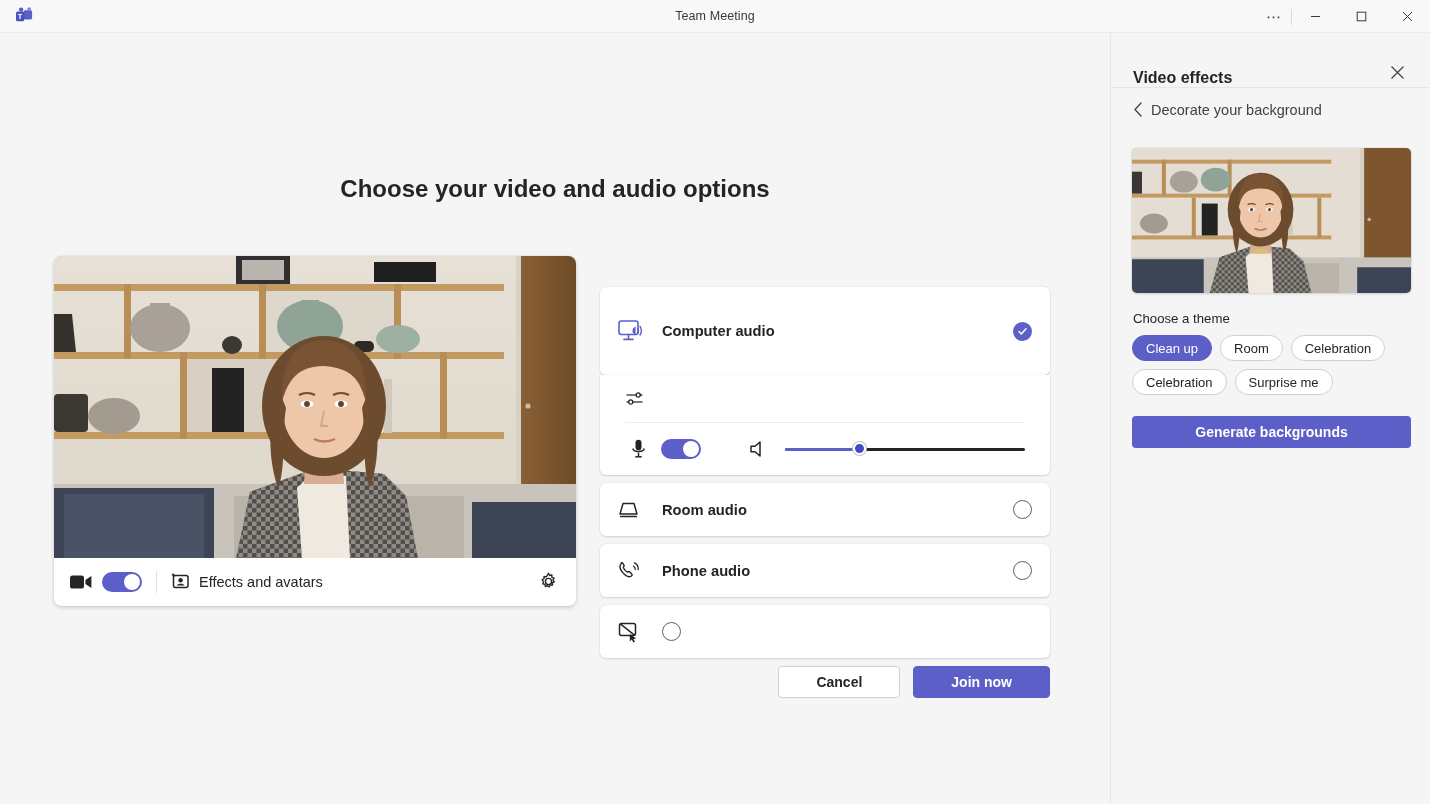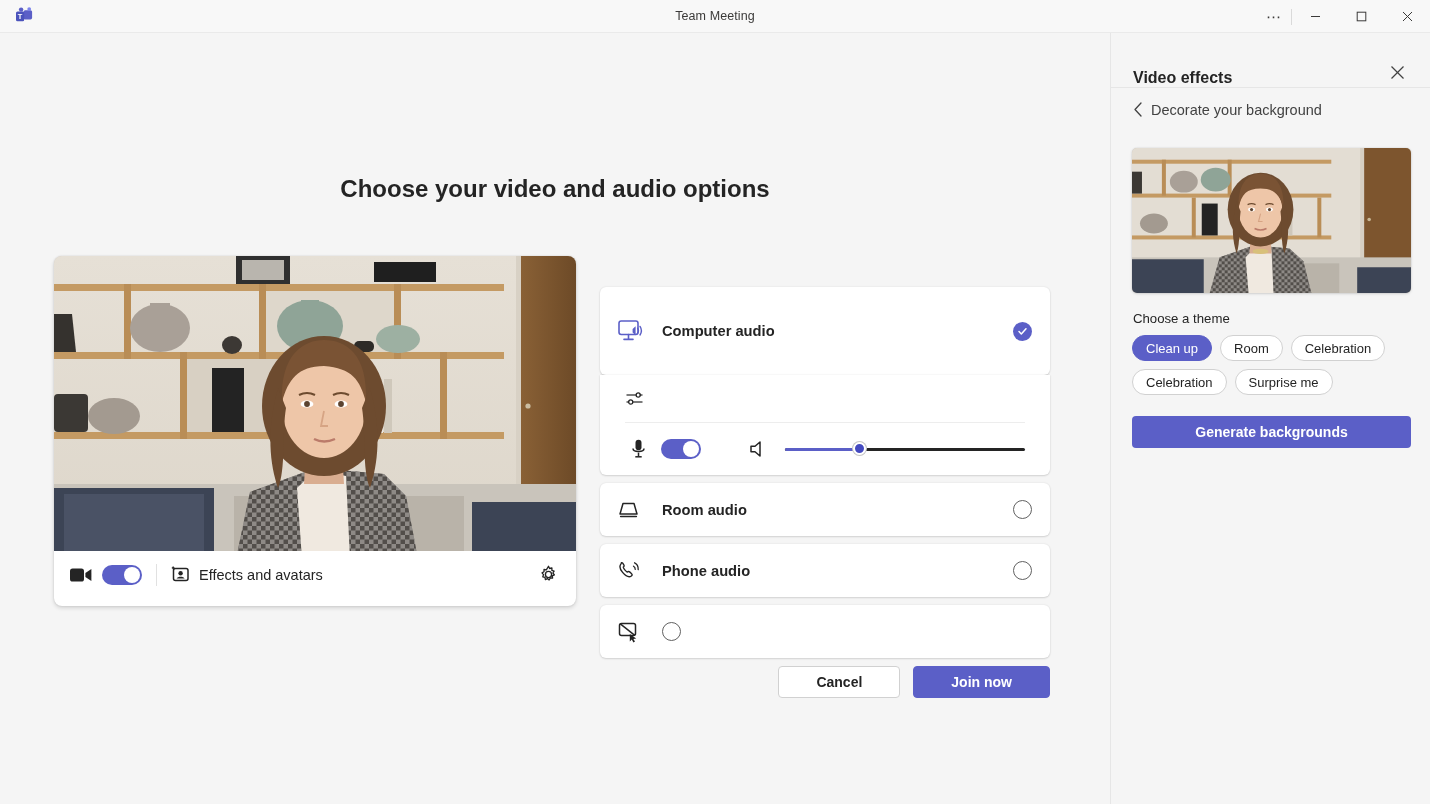--- a/index.html
+++ b/index.html
@@ -47,21 +47,21 @@
     position: absolute; left: 54px; top: 223px; width: 522px; height: 350px;
     border-radius: 8px; overflow: hidden;
     background: #fff;
     box-shadow: 0 0 2px rgba(0,0,0,.12), 0 2px 4px rgba(0,0,0,.14);
   }
   .preview-video {
     position: absolute; left: 0; top: 0; width: 522px; height: 303px;
     overflow: hidden; background: #cfc7bd;
   }
   .preview-bar {
-    position: absolute; left: 0; bottom: 8px; width: 522px; height: 47px;
+    position: absolute; left: 0; bottom: 1px; width: 522px; height: 47px;
     background: #fff; display: flex; align-items: center; padding: 0 14px;
   }
   .cam-icon { width: 26px; display: flex; align-items: center; justify-content: center; }
   .toggle {
     width: 40px; height: 20px; border-radius: 10px; background: #5b5fc7;
     position: relative; margin-left: 8px; flex: none;
   }
   .toggle .knob {
     position: absolute; right: 2px; top: 2px; width: 16px; height: 16px;
     border-radius: 50%; background: #fff;

